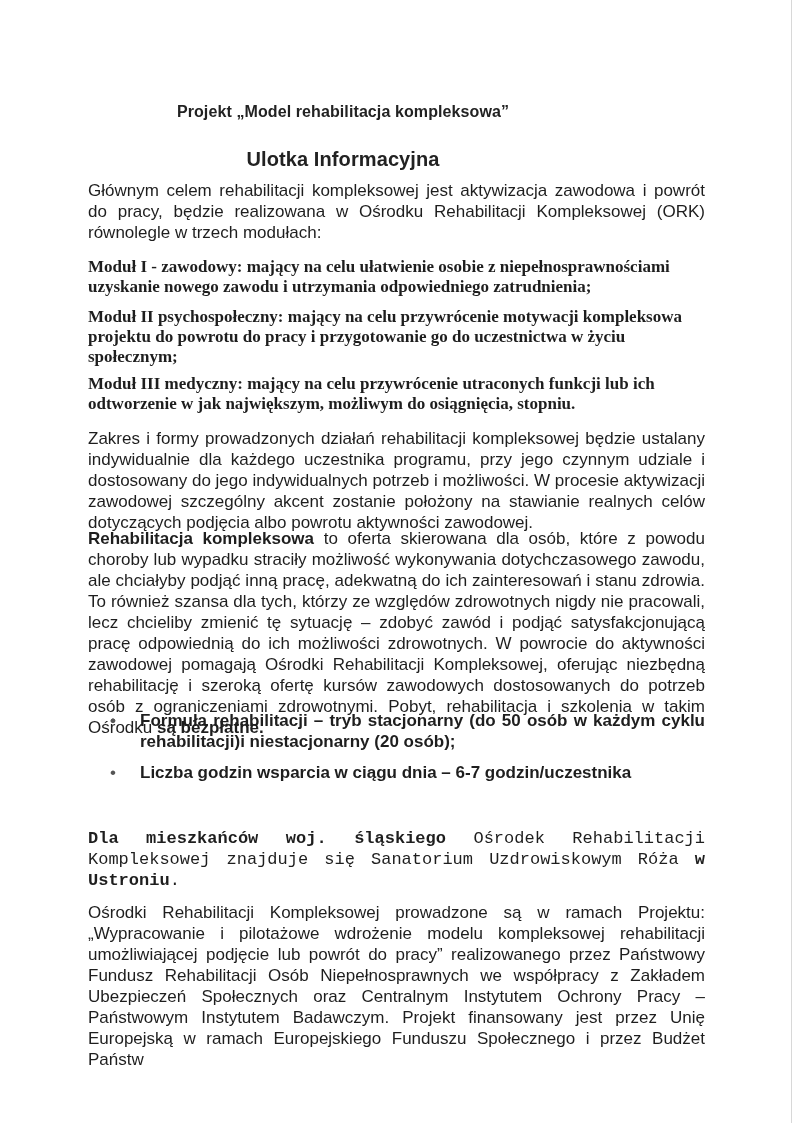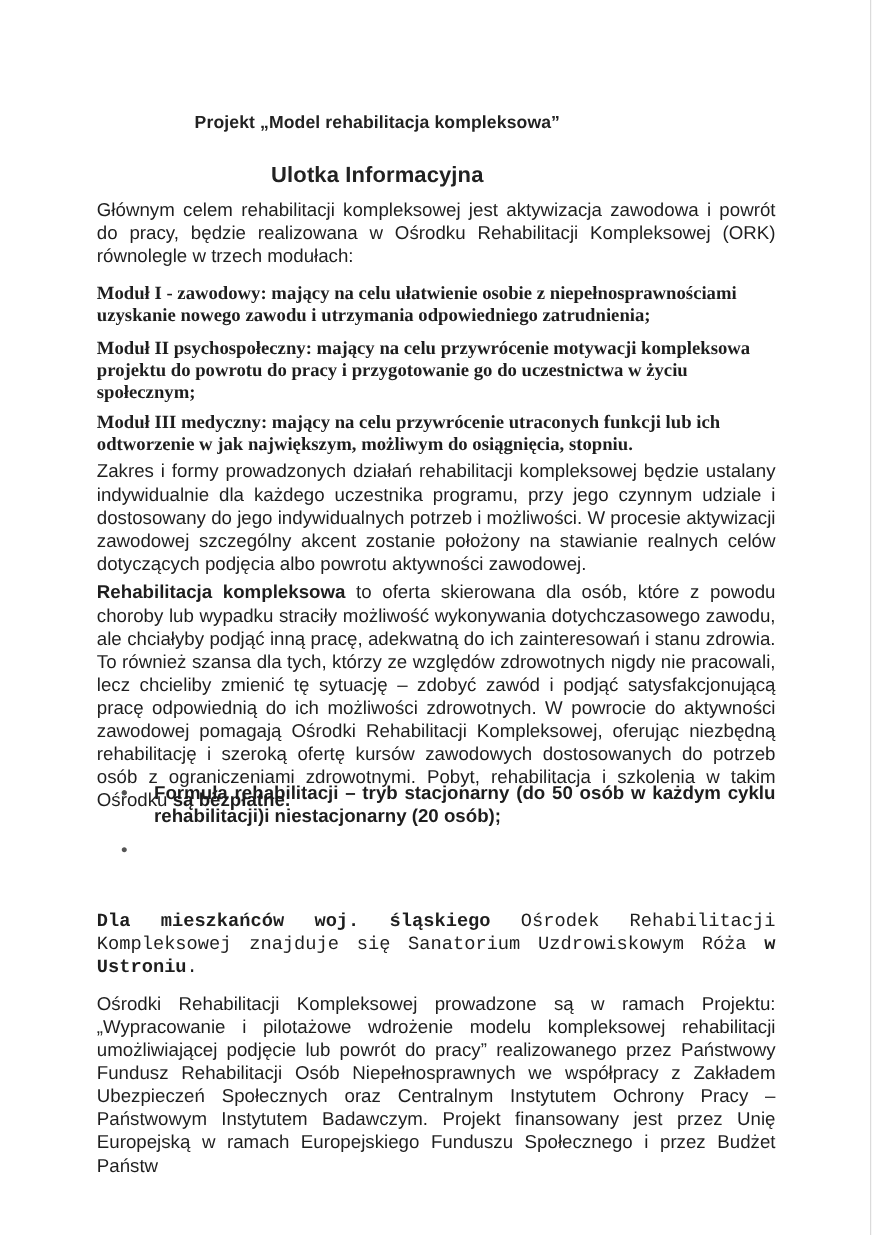--- a/index.html
+++ b/index.html
@@ -48,39 +48,40 @@
 </div>
 
 <div class="content" style="top:307px;">
   <p class="module">Moduł II psychospołeczny:  mający na celu przywrócenie motywacji kompleksowa projektu do powrotu do pracy i przygotowanie go do uczestnictwa w życiu społecznym;</p>
 </div>
 
 <div class="content" style="top:362px;margin-top:12px;">
   <p class="module">Moduł III medyczny: mający na celu przywrócenie utraconych funkcji lub ich odtworzenie w jak największym, możliwym do osiągnięcia, stopniu.</p>
 </div>
 
-<div class="content just" style="top:418px;">
+<div class="content just" style="top:428px;">
   <p>Zakres i formy prowadzonych działań  rehabilitacji kompleksowej będzie ustalany indywidualnie dla każdego uczestnika programu, przy jego czynnym udziale i dostosowany do jego indywidualnych potrzeb i możliwości. W procesie aktywizacji zawodowej szczególny akcent zostanie położony na stawianie realnych celów dotyczących podjęcia albo powrotu  aktywności zawodowej.</p>
 </div>
 
 <div class="content just" style="top:528px;">
   <p><span class="bold">Rehabilitacja kompleksowa</span><span> to oferta skierowana dla osób, które z powodu choroby lub wypadku straciły możliwość wykonywania dotychczasowego zawodu, ale chciałyby podjąć inną pracę, adekwatną do ich zainteresowań i stanu zdrowia. To również szansa dla tych, którzy ze względów zdrowotnych nigdy nie pracowali, lecz chcieliby zmienić tę sytuację – zdobyć zawód i podjąć satysfakcjonującą pracę odpowiednią do ich możliwości zdrowotnych. W powrocie do aktywności zawodowej pomagają Ośrodki Rehabilitacji Kompleksowej, oferując niezbędną rehabilitację i szeroką ofertę kursów zawodowych dostosowanych do potrzeb osób z ograniczeniami zdrowotnymi. Pobyt, rehabilitacja i szkolenia w takim Ośrodku </span><span class="bold">są bezpłatne.</span></p>
 </div>
 
 <div class="content" style="top:700px; left:110px; width:595px;">
   <ul class="bullets">
     <li style="margin-bottom:10px;">
       <span class="bullet">•</span>
     </li>
     <li style="margin-bottom:10px;">
       <span class="bullet">•</span>
       <span>Formuła rehabilitacji – tryb stacjonarny (do 50 osób w każdym cyklu rehabilitacji)i niestacjonarny (20 osób);</span>
     </li>
     <li>
       <span class="bullet">•</span>
+      <span>Liczba godzin wsparcia w ciągu dnia – 6-7 godzin/uczestnika</span>
     </li>
   </ul>
 </div>
 
 <div class="content just" style="top:828px;font-family:Liberation Mono, monospace;">
   <p><span class="bold">Dla mieszkańców woj. śląskiego</span><span> Ośrodek Rehabilitacji Kompleksowej znajduje się Sanatorium Uzdrowiskowym Róża </span><span class="bold">w Ustroniu</span><span>.</span></p>
 </div>
 
 <div class="content just" style="top:902px;">
   <p>Ośrodki Rehabilitacji Kompleksowej prowadzone są w ramach Projektu: „Wypracowanie i pilotażowe wdrożenie modelu kompleksowej rehabilitacji umożliwiającej podjęcie lub powrót do pracy”  realizowanego przez Państwowy Fundusz Rehabilitacji Osób Niepełnosprawnych we współpracy z Zakładem Ubezpieczeń Społecznych oraz Centralnym Instytutem Ochrony Pracy – Państwowym Instytutem Badawczym. Projekt finansowany jest przez Unię Europejską w ramach Europejskiego Funduszu Społecznego i przez Budżet Państw</p>

